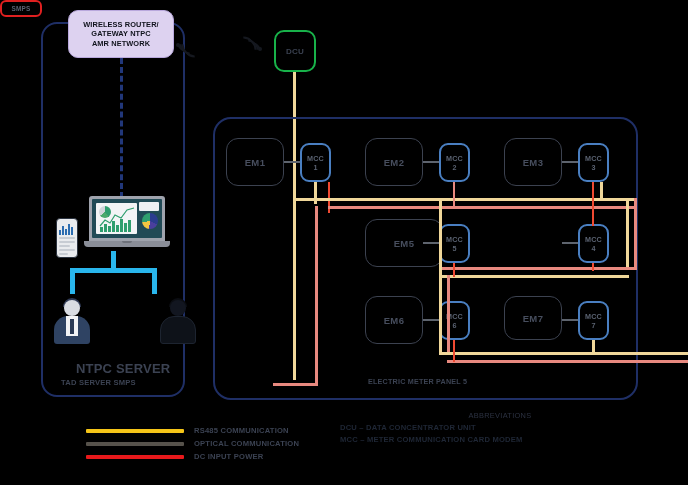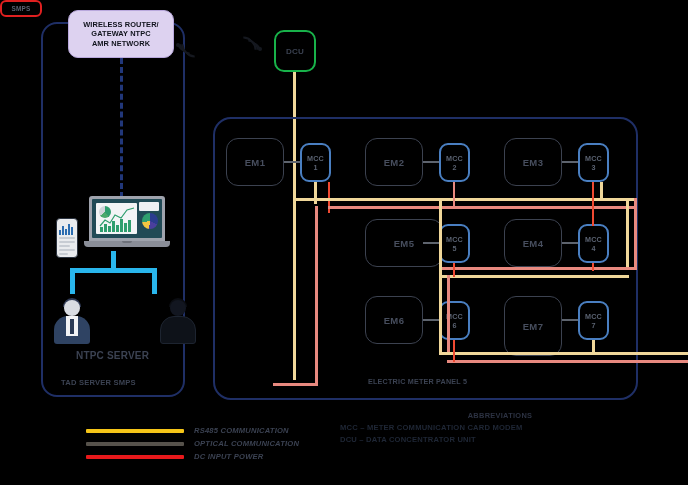--- a/index.html
+++ b/index.html
@@ -134,25 +134,25 @@
   .w-opt { background: #5e646e; }      
   .w-485 { background: #f0d79a; }
   .w-dc  { background: #e8897f; }      
   .w-dc2 { background: #f04a32; }      
 
   
   #legend { position:absolute; left: 86px; top: 424px; width: 250px; }
   .leg-row { display:flex; align-items:center; height:13px; }
   .leg-line { width: 98px; height: 4px; border-radius: 1px; }
   .leg-text { margin-left: 10px; font-size: 7.6px; font-weight: 800;
-    color: #3b4252; letter-spacing: .2px; font-style: italic; }
+    color: #3b4252; letter-spacing: .2px; }
 
   
   #abbrev { position:absolute; left: 340px; top: 411px; width: 300px; }
-  #abbrev .title { text-align:center; font-size: 7.4px; font-weight:700;
+  #abbrev .title { text-align:center; font-size: 7.4px; font-weight:400;
     color:#2c3242; letter-spacing:.3px; margin-bottom:2px; padding-left:20px;}
   #abbrev .ab { font-size: 7.6px; font-weight:800; color:#1f2736; letter-spacing:.2px; line-height:1.55; }
 
   .panel-label {
     position:absolute; left: 368px; top: 377px;
     font-size: 7.2px; font-weight: 800; color:#3b4252; letter-spacing:.2px;
   }
 </style>
 </head>
 <body>
@@ -231,21 +231,21 @@
     <div class="body" style="background:#2f4363;"></div>
     <div class="shirt"></div>
     <div class="tie"></div>
   </div>
   <div class="person" style="left:158px; top:298px;">
     <div class="hair" style="background:#0b0d12;"></div>
     <div class="head" style="background:#121620;"></div>
     <div class="body" style="background:#0e1219; border:1px solid #1d2430;"></div>
   </div>
 
-  <div class="lbl" style="left:76px; top:350px; font-size:10px;">NTPC SERVER</div>
+  <div class="lbl" style="left:76px; top:361px; font-size:13px;">NTPC SERVER</div>
   <div class="lbl" style="left:61px; top:378px; font-size:7.6px;">TAD SERVER SMPS</div>
 
   <div class="wifi" style="left:238px; top:36px; width:24px; height:26px;">
     <div class="dot" style="right:0px; top:11px;"></div>
     <div class="arc" style="right:2px;  top:6px;  width:12px; height:14px; transform:rotate(135deg);"></div>
     <div class="arc" style="right:4px;  top:3px;  width:18px; height:20px; transform:rotate(135deg);"></div>
     <div class="arc" style="right:6px;  top:0px;  width:24px; height:26px; transform:rotate(135deg);"></div>
   </div>
   <div class="rbox" id="dcu">
     <span>DCU</span>
@@ -284,39 +284,36 @@
 
   <div class="em" style="left:365px; top:219px; width:78px; height:48px;">
     <span>EM5</span>
     </div>
   <div class="wire w-opt" style="left:423px; top:242px; width:16px; height:2px;"></div>
   <div class="mcc" style="left:439px; top:224px; width:31px; height:39px;">
     <span>MCC</span>
     <span>5</span>
     </div>
 
-  <div class="em" style="left:504px; top:219px; width:58px; height:48px;">
-    <span>EM4</span>
-    </div>
   <div class="wire w-opt" style="left:562px; top:242px; width:16px; height:2px;"></div>
   <div class="mcc" style="left:578px; top:224px; width:31px; height:39px;">
     <span>MCC</span>
     <span>4</span>
     </div>
 
   <div class="em" style="left:365px; top:296px; width:58px; height:48px;">
     <span>EM6</span>
     </div>
   <div class="wire w-opt" style="left:423px; top:319px; width:16px; height:2px;"></div>
   <div class="mcc" style="left:439px; top:301px; width:31px; height:39px;">
     <span>MCC</span>
     <span>6</span>
     </div>
 
-  <div class="em" style="left:504px; top:296px; width:58px; height:60px;">
+  <div class="em" style="left:504px; top:296px; width:58px; height:44px;">
     <span>EM7</span>
     </div>
   <div class="wire w-opt" style="left:562px; top:319px; width:16px; height:2px;"></div>
   <div class="mcc" style="left:578px; top:301px; width:31px; height:39px;">
     <span>MCC</span>
     <span>7</span>
     </div>
 
   <div class="wire w-485" style="left:314px; top:182px; width:3px; height:22px;"></div>
   <div class="wire w-dc2" style="left:328px; top:182px; width:2.4px; height:31px;"></div>
@@ -369,17 +366,17 @@
       <span class="leg-text">OPTICAL COMMUNICATION</span>
     </div>
     <div class="leg-row">
       <span class="leg-line" style="background:#e8191b;"></span>
       <span class="leg-text">DC INPUT POWER</span>
     </div>
   </div>
 
   <div id="abbrev">
     <div class="title">ABBREVIATIONS</div>
+    <div class="ab">DCU – DATA CONCENTRATOR UNIT</div>
     <div class="ab">MCC – METER COMMUNICATION CARD MODEM</div>
-    <div class="ab">DCU – DATA CONCENTRATOR UNIT</div>
   </div>
 
 </div>
 
 </body></html>

